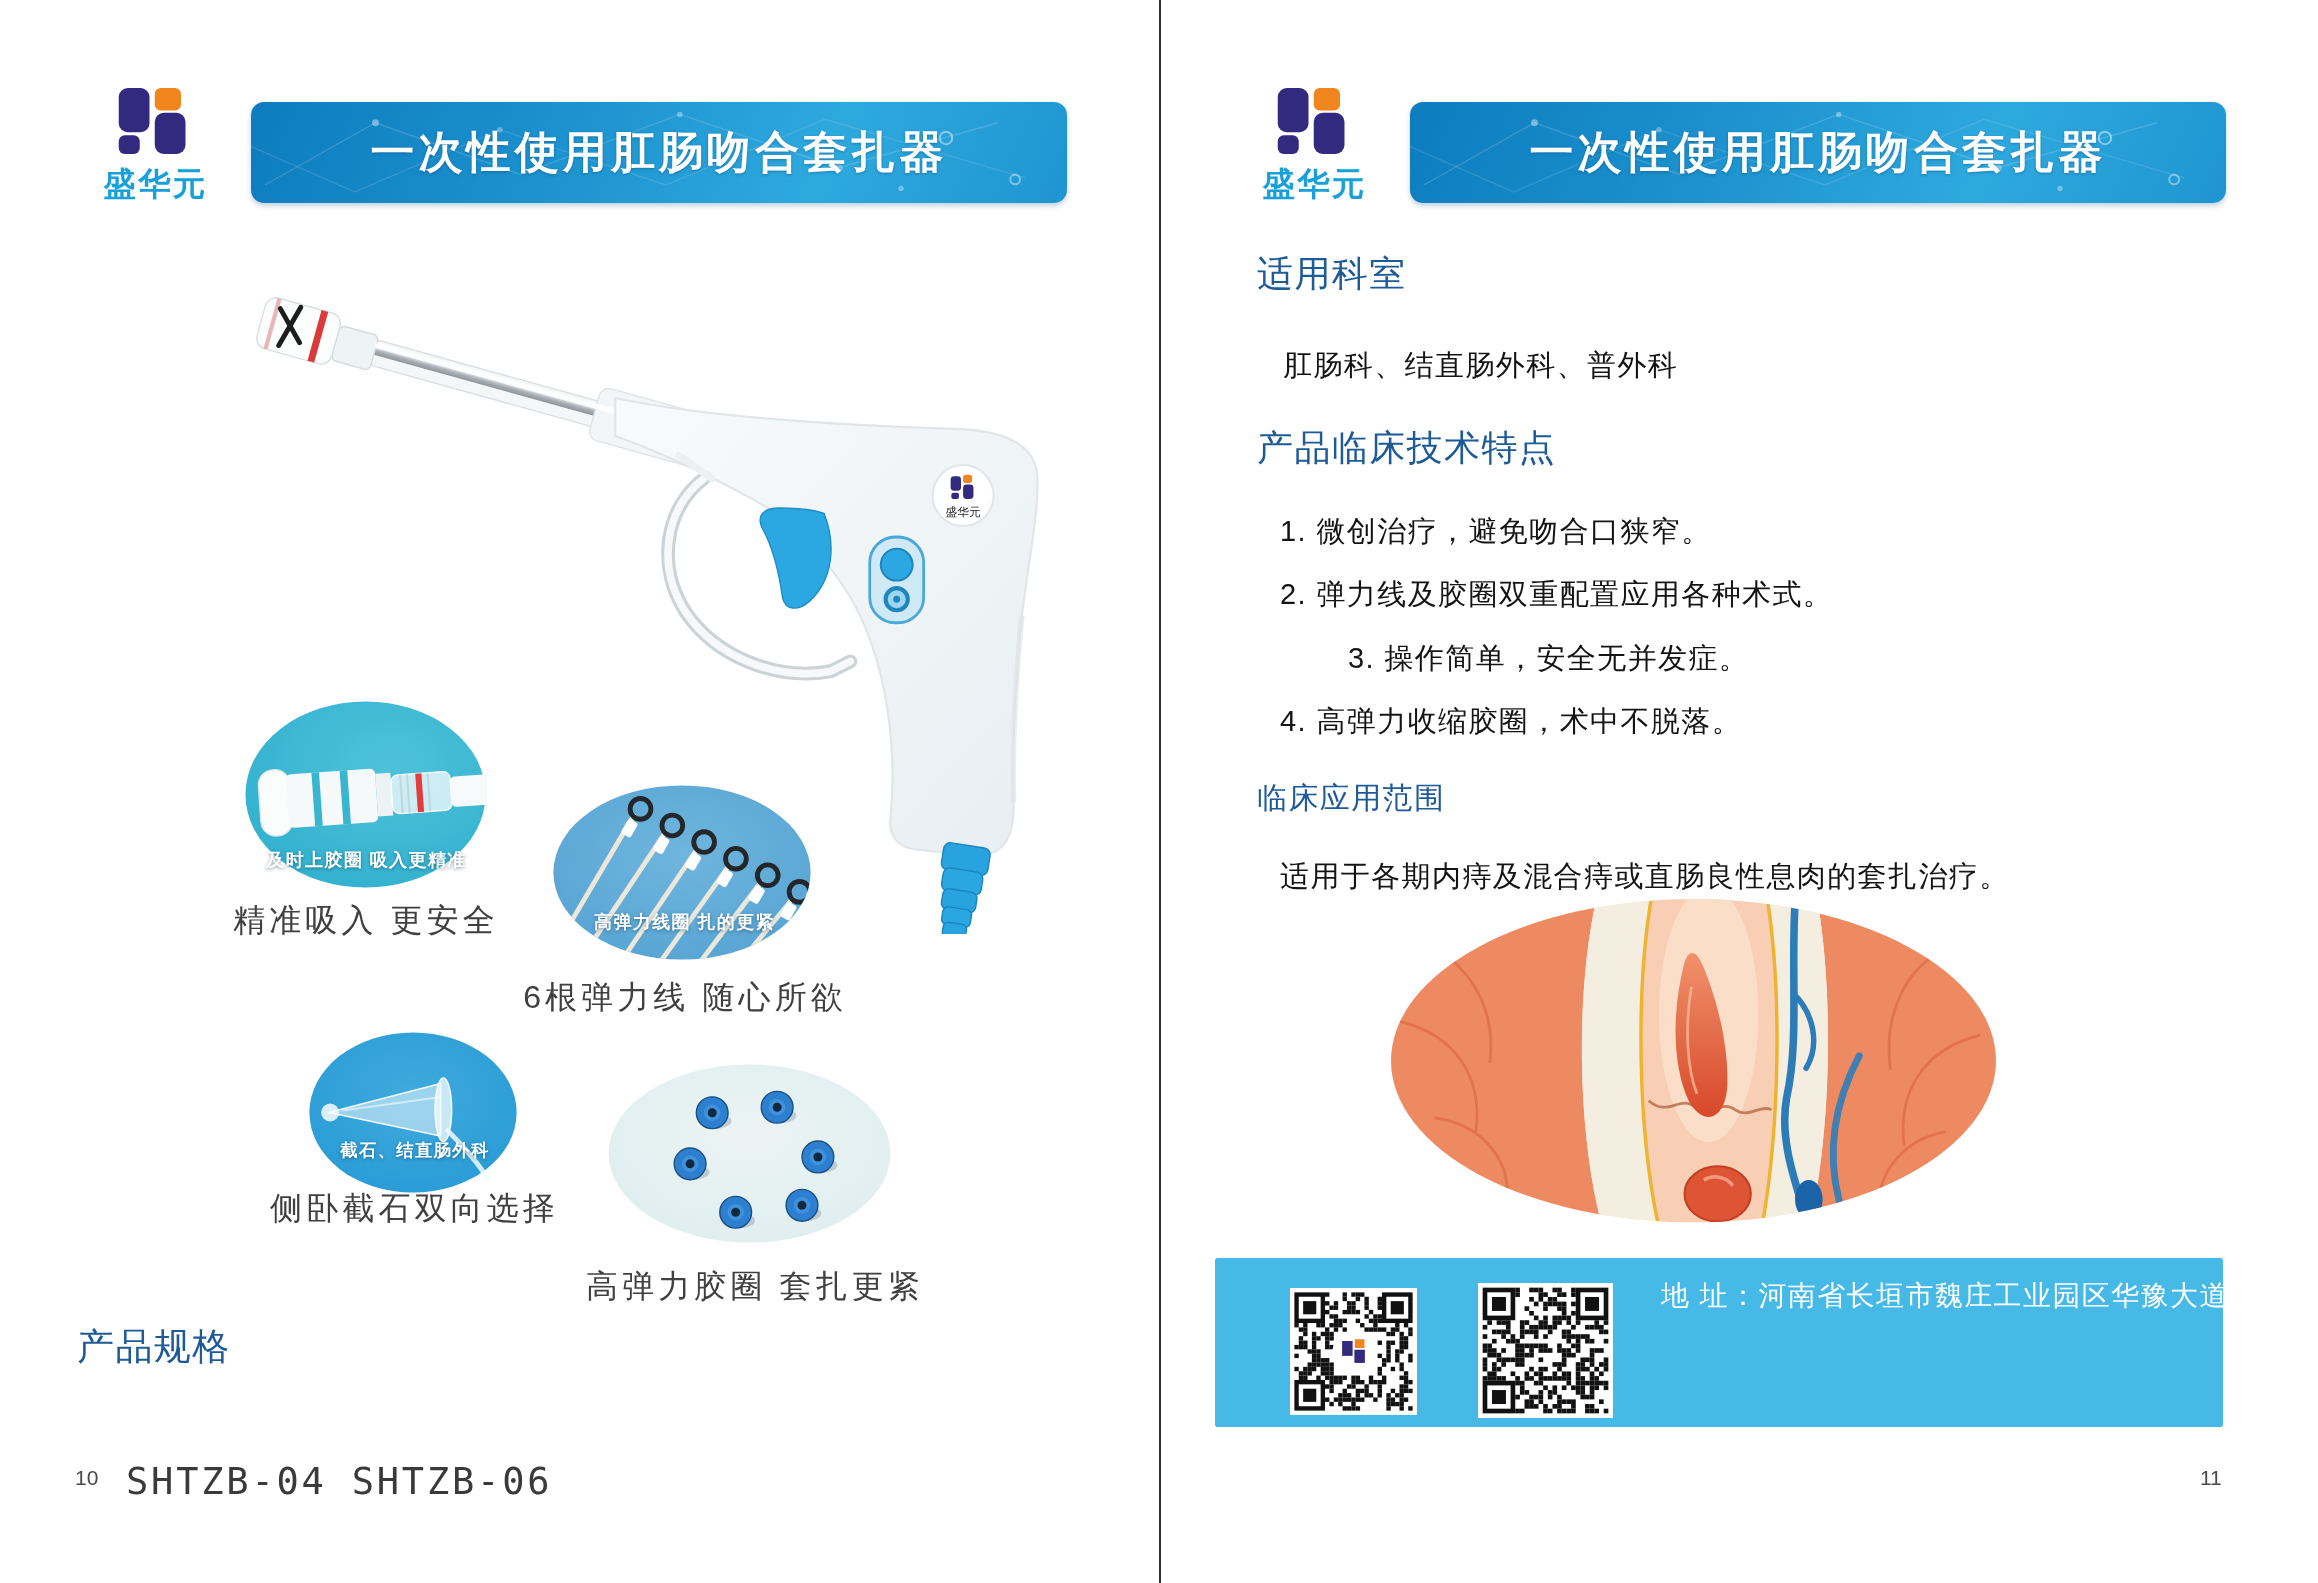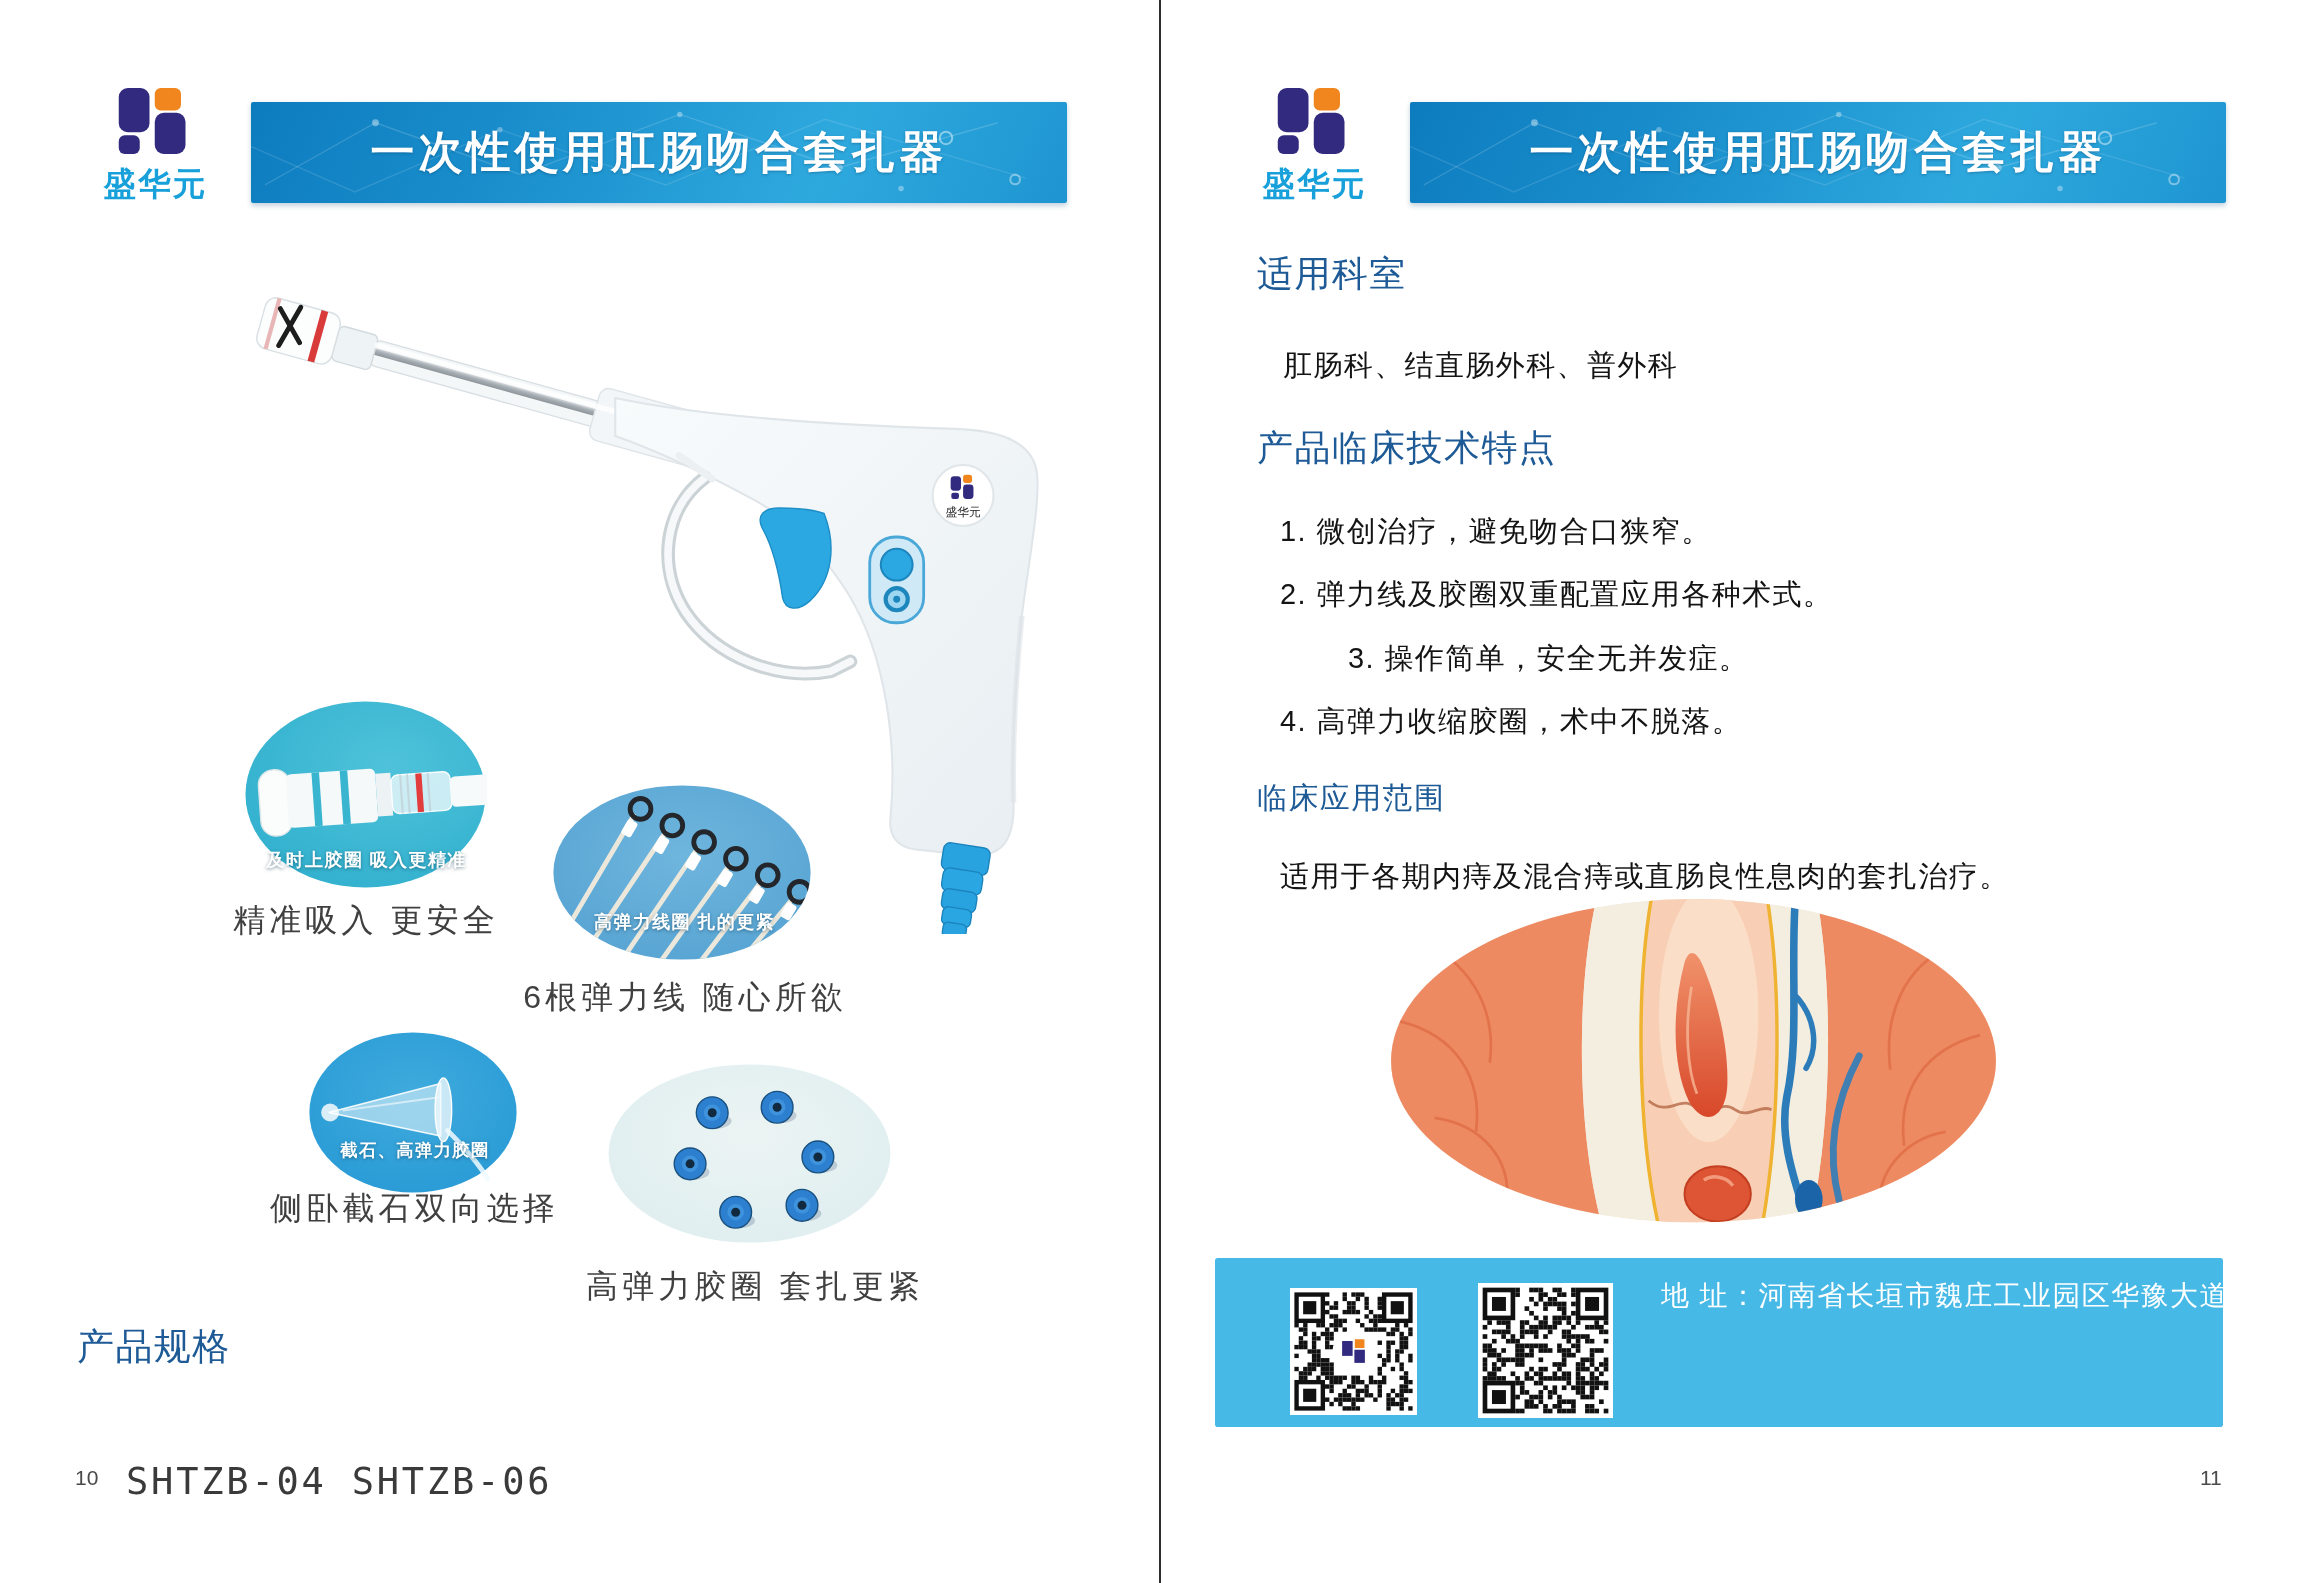--- a/index.html
+++ b/index.html
@@ -8,21 +8,21 @@
     font-family:"Liberation Sans","DejaVu Sans",sans-serif;color:#1a1a1a;
   }
   .abs{position:absolute;}
   
   .divider{left:1159px;top:0;width:2.1px;height:1584px;background:#2e2e2e;}
   
   .logo-icon{width:76px;height:66px;}
   .logo-text{width:145px;text-align:center;font-size:32.5px;font-weight:bold;color:#18a0da;letter-spacing:2.1px;}
   
   .banner{
-    width:816px;height:101px;border-radius:2px;
+    width:816px;height:101px;border-radius:13px;
     background:linear-gradient(115deg,#0d7cbf 0%,#1b90cd 35%,#2ea9de 70%,#1e95d1 100%);
     display:flex;align-items:center;justify-content:center;overflow:hidden;
     box-shadow:0 2.1px 5.5px rgba(20,80,120,.25);
   }
   .banner-title{position:relative;z-index:2;color:#ffffff;font-size:44px;font-weight:bold;letter-spacing:4.1px;text-shadow:0 1.4px 2.8px rgba(0,50,90,.35);}
   .banner-decor{position:absolute;inset:0;width:100%;height:100%;z-index:1;}
   
   .h-blue{color:#1d5a96;font-weight:normal;letter-spacing:1.4px;}
   .h-lg{font-size:36px;}
   .h-md{font-size:30px;}
@@ -211,21 +211,21 @@
         <stop offset="1" stop-color="#1f93d2"></stop>
     </radialGradient>
   </defs>
   <ellipse cx="152" cy="118" rx="150" ry="116" fill="url(#blue3)"></ellipse>
   <circle cx="32" cy="118" r="13" fill="rgba(248,252,254,0.85)"></circle>
   <polygon points="30,118 192,76 192,152" fill="rgba(236,247,252,0.55)" stroke="rgba(255,255,255,0.9)" stroke-width="2.5"></polygon>
   <line x1="50" y1="115" x2="190" y2="96" stroke="rgba(255,255,255,0.55)" stroke-width="3"></line>
   <ellipse cx="196" cy="114" rx="12" ry="46" fill="rgba(242,250,253,0.78)" stroke="#ffffff" stroke-width="2"></ellipse>
   <path d="M202,144 C226,168 246,190 260,214" fill="none" stroke="rgba(240,250,255,0.85)" stroke-width="7" stroke-linecap="round"></path>
 </svg>
-<div class="abs overlay-text" style="left:315px;top:1138px;width:200px;font-size:17.3px;letter-spacing:1.4px;">截石、高弹力胶圈</div>
+<div class="abs overlay-text" style="left:315px;top:1138px;width:200px;font-size:17.3px;letter-spacing:1.4px;">截石、结直肠外科</div>
 <div class="abs caption" style="left:228px;top:1151px;width:373px;margin-top:36px;">侧卧截石双向选择</div>
 
 <svg class="abs feat-svg" style="left:607px;top:1063px;width:285px;height:181px;" viewBox="0 0 412 262">
   <defs>
     <radialGradient id="pale4" cx="0.5" cy="0.4" r="0.95">
       <stop offset="0" stop-color="#ecf4f3"></stop>
         <stop offset="1" stop-color="#d9ebee"></stop>
     </radialGradient>
   </defs>
   <ellipse cx="206" cy="131" rx="204" ry="129" fill="url(#pale4)"></ellipse>

